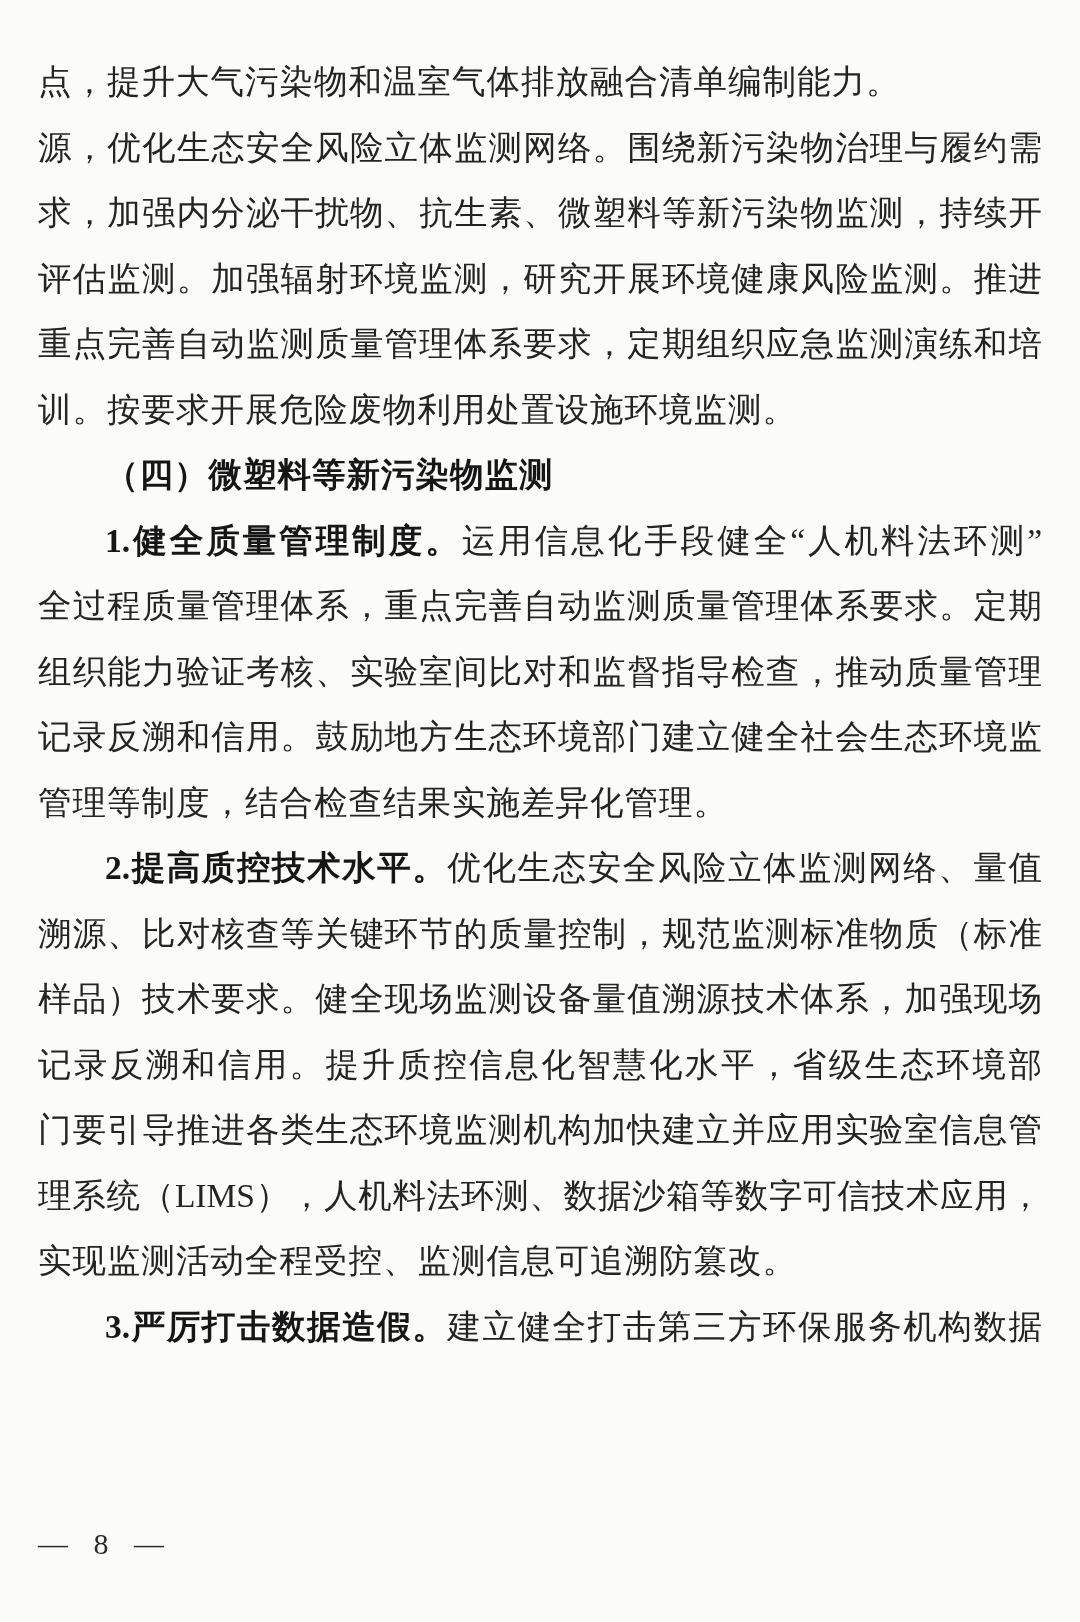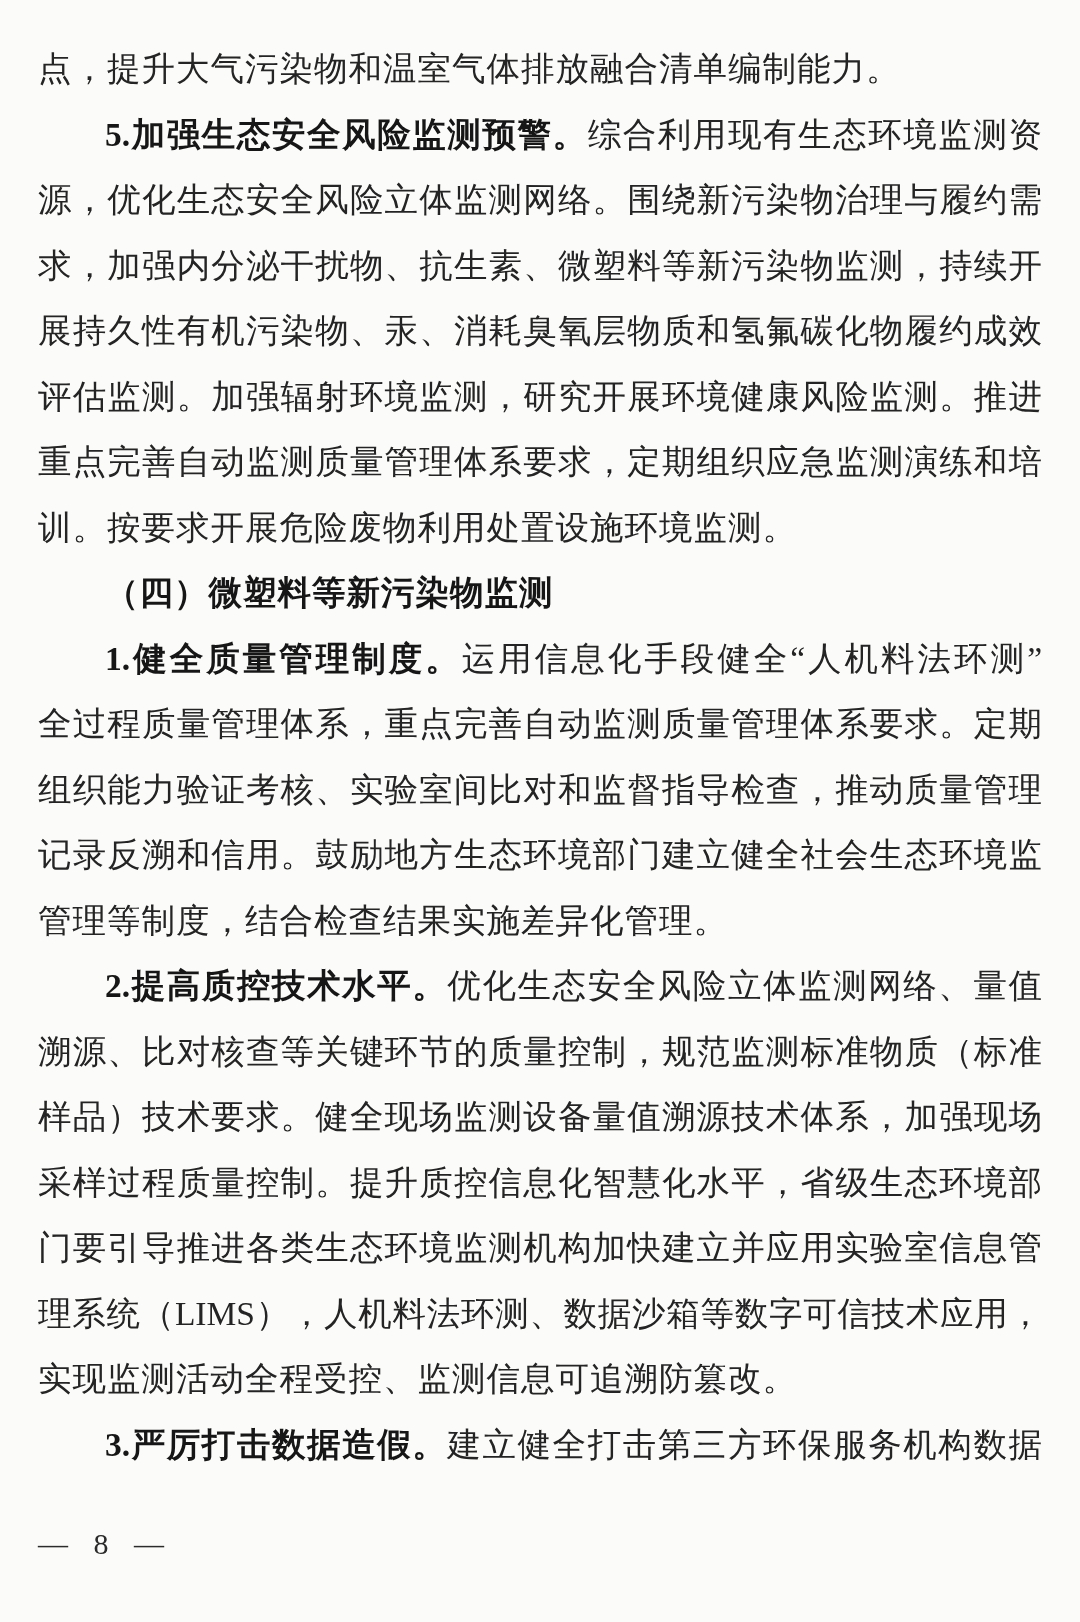--- a/index.html
+++ b/index.html
@@ -13,21 +13,21 @@
     height: 1622px;
     margin: 0 auto;
     background: #fbfbf9;
     color: #222;
     font-family: "Liberation Serif", "DejaVu Serif", serif;
     overflow: hidden;
   }
   .content {
     position: absolute;
     left: 38px;
-    top: 36px;
+    top: 49px;
     width: 1004px;
   }
   .line {
     height: 65.5px;
     line-height: 65.5px;
     font-size: 33.5px;
     text-align: justify;
     text-align-last: justify;
     word-break: break-all;
     overflow: hidden;
@@ -56,36 +56,34 @@
     word-spacing: 14px;
     color: #2b2b2b;
   }
 </style>
 </head>
 <body>
 
 <div class="page">
   <main class="content" id="content">
       <div class="line last"><span class="run">点，提升大气污染物和温室气体排放融合清单编制能力。</span></div>
-      <div class="line indent"><span class="run bold">5.加强生态安全风险监测预警。</span><span class="run">综合利用现有生态环境监测资</span></div>
       <div class="line"><span class="run">源，优化生态安全风险立体监测网络。围绕新污染物治理与履约需</span></div>
       <div class="line"><span class="run">求，加强内分泌干扰物、抗生素、微塑料等新污染物监测，持续开</span></div>
-      <div class="line"><span class="run">展持久性有机污染物、汞、消耗臭氧层物质和氢氟碳化物履约成效</span></div>
       <div class="line"><span class="run">评估监测。加强辐射环境监测，研究开展环境健康风险监测。推进</span></div>
       <div class="line"><span class="run">重点完善自动监测质量管理体系要求，定期组织应急监测演练和培</span></div>
       <div class="line last"><span class="run">训。按要求开展危险废物利用处置设施环境监测。</span></div>
       <div class="line last indent"><span class="run bold">（四）微塑料等新污染物监测</span></div>
       <div class="line indent"><span class="run bold">1.健全质量管理制度。</span><span class="run">运用信息化手段健全“人机料法环测”</span></div>
       <div class="line"><span class="run">全过程质量管理体系，重点完善自动监测质量管理体系要求。定期</span></div>
       <div class="line"><span class="run">组织能力验证考核、实验室间比对和监督指导检查，推动质量管理</span></div>
       <div class="line"><span class="run">记录反溯和信用。鼓励地方生态环境部门建立健全社会生态环境监测</span></div>
       <div class="line last"><span class="run">管理等制度，结合检查结果实施差异化管理。</span></div>
       <div class="line indent"><span class="run bold">2.提高质控技术水平。</span><span class="run">优化生态安全风险立体监测网络、量值</span></div>
       <div class="line"><span class="run">溯源、比对核查等关键环节的质量控制，规范监测标准物质（标准</span></div>
       <div class="line"><span class="run">样品）技术要求。健全现场监测设备量值溯源技术体系，加强现场</span></div>
-      <div class="line"><span class="run">采样过程质量控制。提升质控信息化智慧化水平，省级生态环境部</span></div>
+      <div class="line"><span class="run">记录反溯和信用。提升质控信息化智慧化水平，省级生态环境部</span></div>
       <div class="line"><span class="run">门要引导推进各类生态环境监测机构加快建立并应用实验室信息管</span></div>
       <div class="line"><span class="run">理系统（LIMS），人机料法环测、数据沙箱等数字可信技术应用，</span></div>
       <div class="line last"><span class="run">实现监测活动全程受控、监测信息可追溯防篡改。</span></div>
       <div class="line indent"><span class="run bold">3.严厉打击数据造假。</span><span class="run">建立健全打击第三方环保服务机构数据</span></div>
     </main>
   <div class="footer">— 8 —</div>
 </div>
 
 </body></html>

